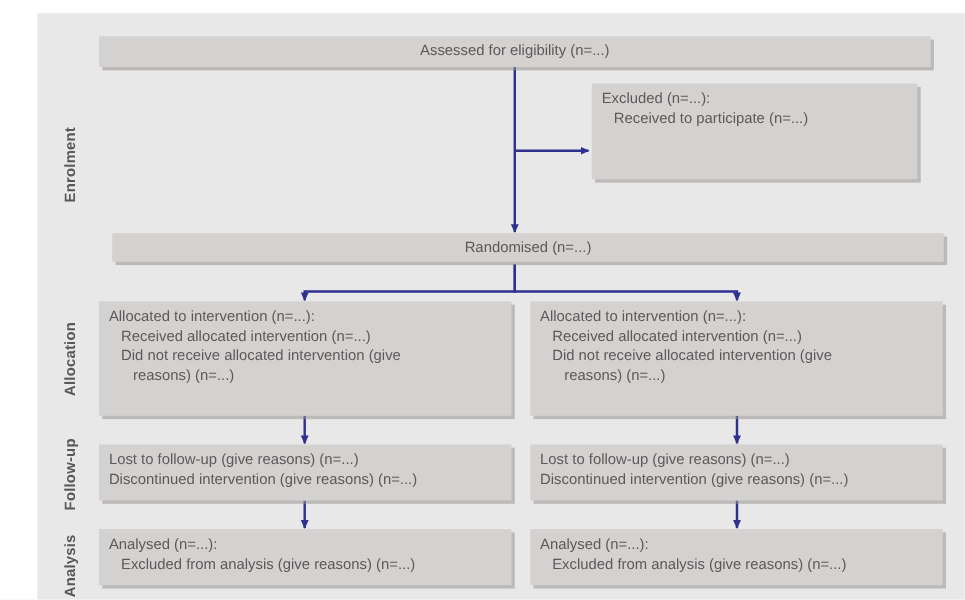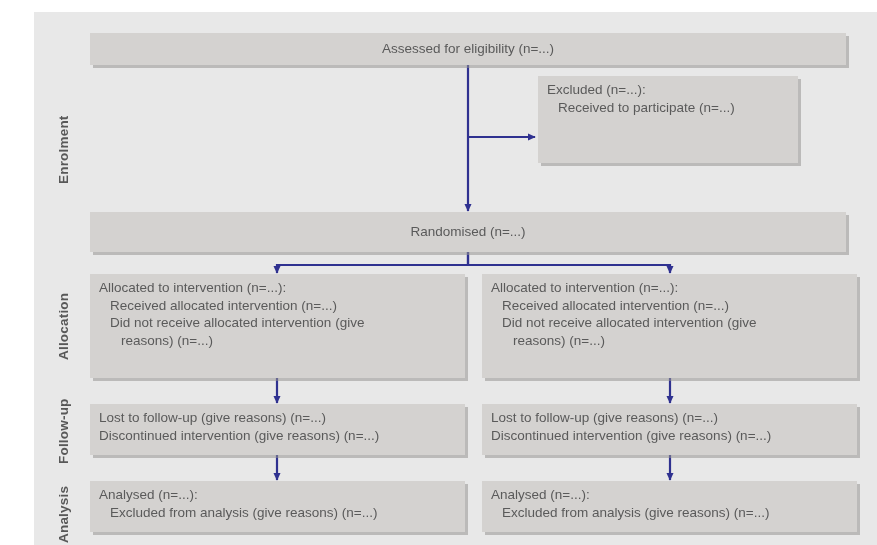--- a/index.html
+++ b/index.html
@@ -42,23 +42,23 @@
     box-shadow: 3px 3px 0 rgba(150,148,146,0.55);
     color: #5a5a5a;
     font-size: 13.5px;
     line-height: 17.5px;
     box-sizing: border-box;
     padding: 5px 8px 5px 9px;
   }
   .box.centered {
     text-align: center;
     display: flex;
-    align-items: center;
+    align-items: flex-start;
     justify-content: center;
-    padding: 16px;
+    padding: 4px;
   }
   .box .line  { white-space: nowrap; }
   .box .indent { padding-left: 11px; }
   .box .indent2 { padding-left: 22px; }
 
   
   #arrows {
     position: absolute;
     left: 0; top: 0;
     width: 843px;
@@ -96,26 +96,26 @@
 
   <div class="stage-label" style="left:22px; top:172px;">Enrolment</div>
   <div class="stage-label" style="left:22px; top:348px;">Allocation</div>
   <div class="stage-label" style="left:22px; top:452px;">Follow-up</div>
   <div class="stage-label" style="left:22px; top:531px;">Analysis</div>
 
   <div class="box centered" style="left:56px; top:21px; width:756px; height:28px;">
     <span class="line">Assessed for eligibility (n=...)</span>
   </div>
 
-  <div class="box" style="left:504px; top:64px; width:260px; height:87px;">
+  <div class="box" style="left:504px; top:64px; width:296px; height:87px;">
     <div class="line">Excluded (n=...):</div>
     <div class="line indent">Received to participate (n=...)</div>
   </div>
 
-  <div class="box centered" style="left:56px; top:200px; width:756px; height:40px;">
+  <div class="box centered" style="left:68px; top:200px; width:756px; height:26px;">
     <span class="line">Randomised (n=...)</span>
   </div>
 
   <div class="box" style="left:56px; top:262px; width:375px; height:104px;">
     <div class="line">Allocated to intervention (n=...):</div>
     <div class="line indent">Received allocated intervention (n=...)</div>
     <div class="line indent">Did not receive allocated intervention (give</div>
     <div class="line indent2">reasons) (n=...)</div>
   </div>
 

